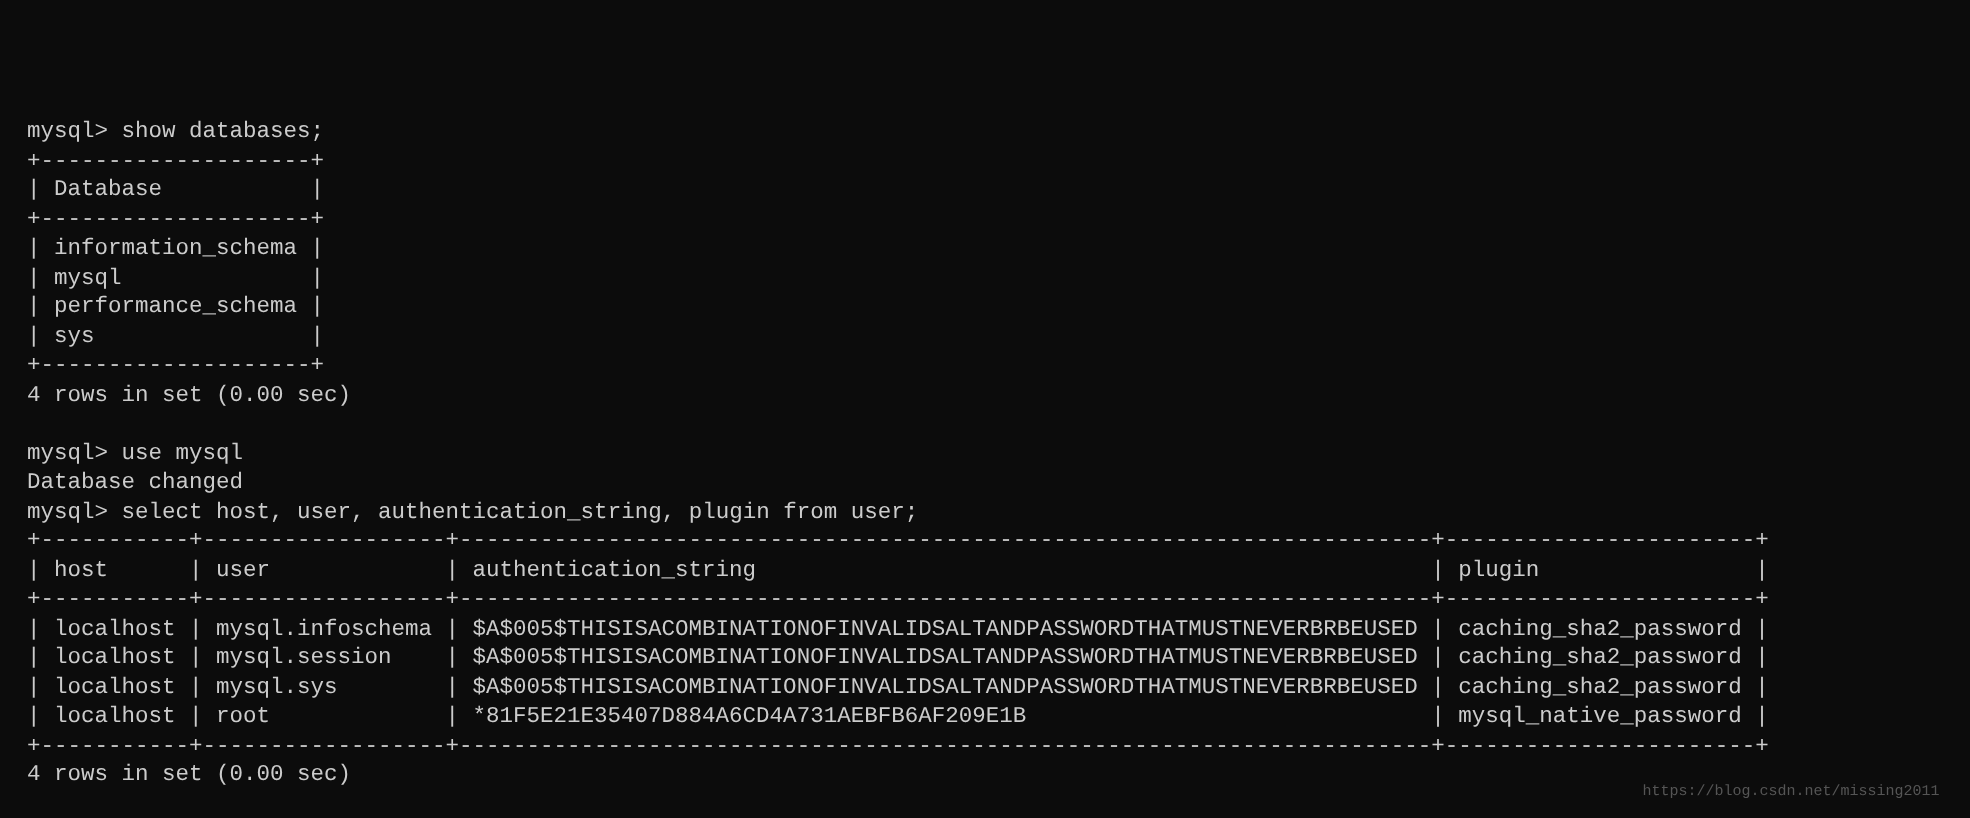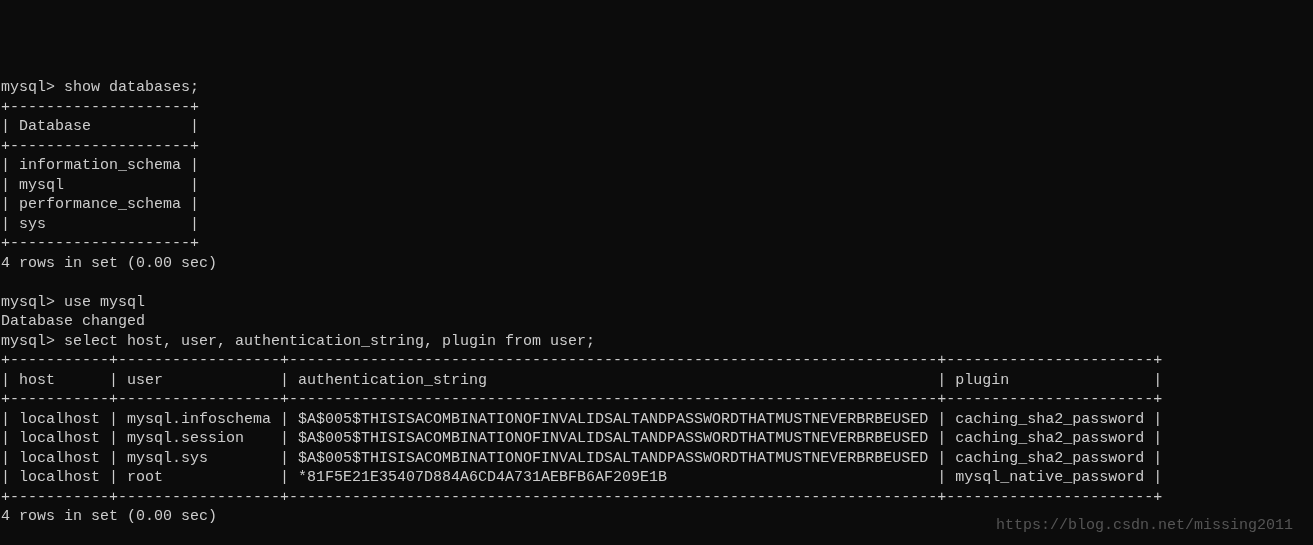--- a/index.html
+++ b/index.html
@@ -14,28 +14,28 @@
       font-size: 15px;
       line-height: 1.3;
       padding: 0;
       width: 1313px;
       height: 545px;
       overflow: hidden;
       white-space: pre;
       position: relative;
     }
     .terminal {
-      padding: 0 1px;
+      padding: 0 18px;
     }
     .watermark {
       position: absolute;
       bottom: 10px;
       right: 20px;
       color: #555555;
-      font-size: 15px;
+      font-size: 10px;
       font-family: 'Consolas', 'Courier New', monospace;
     }
   </style>
 </head>
 <body>
 
 
 
 <div class="terminal"><span>mysql&gt;</span> <span>show databases;</span>
 <span>+--------------------+</span>

